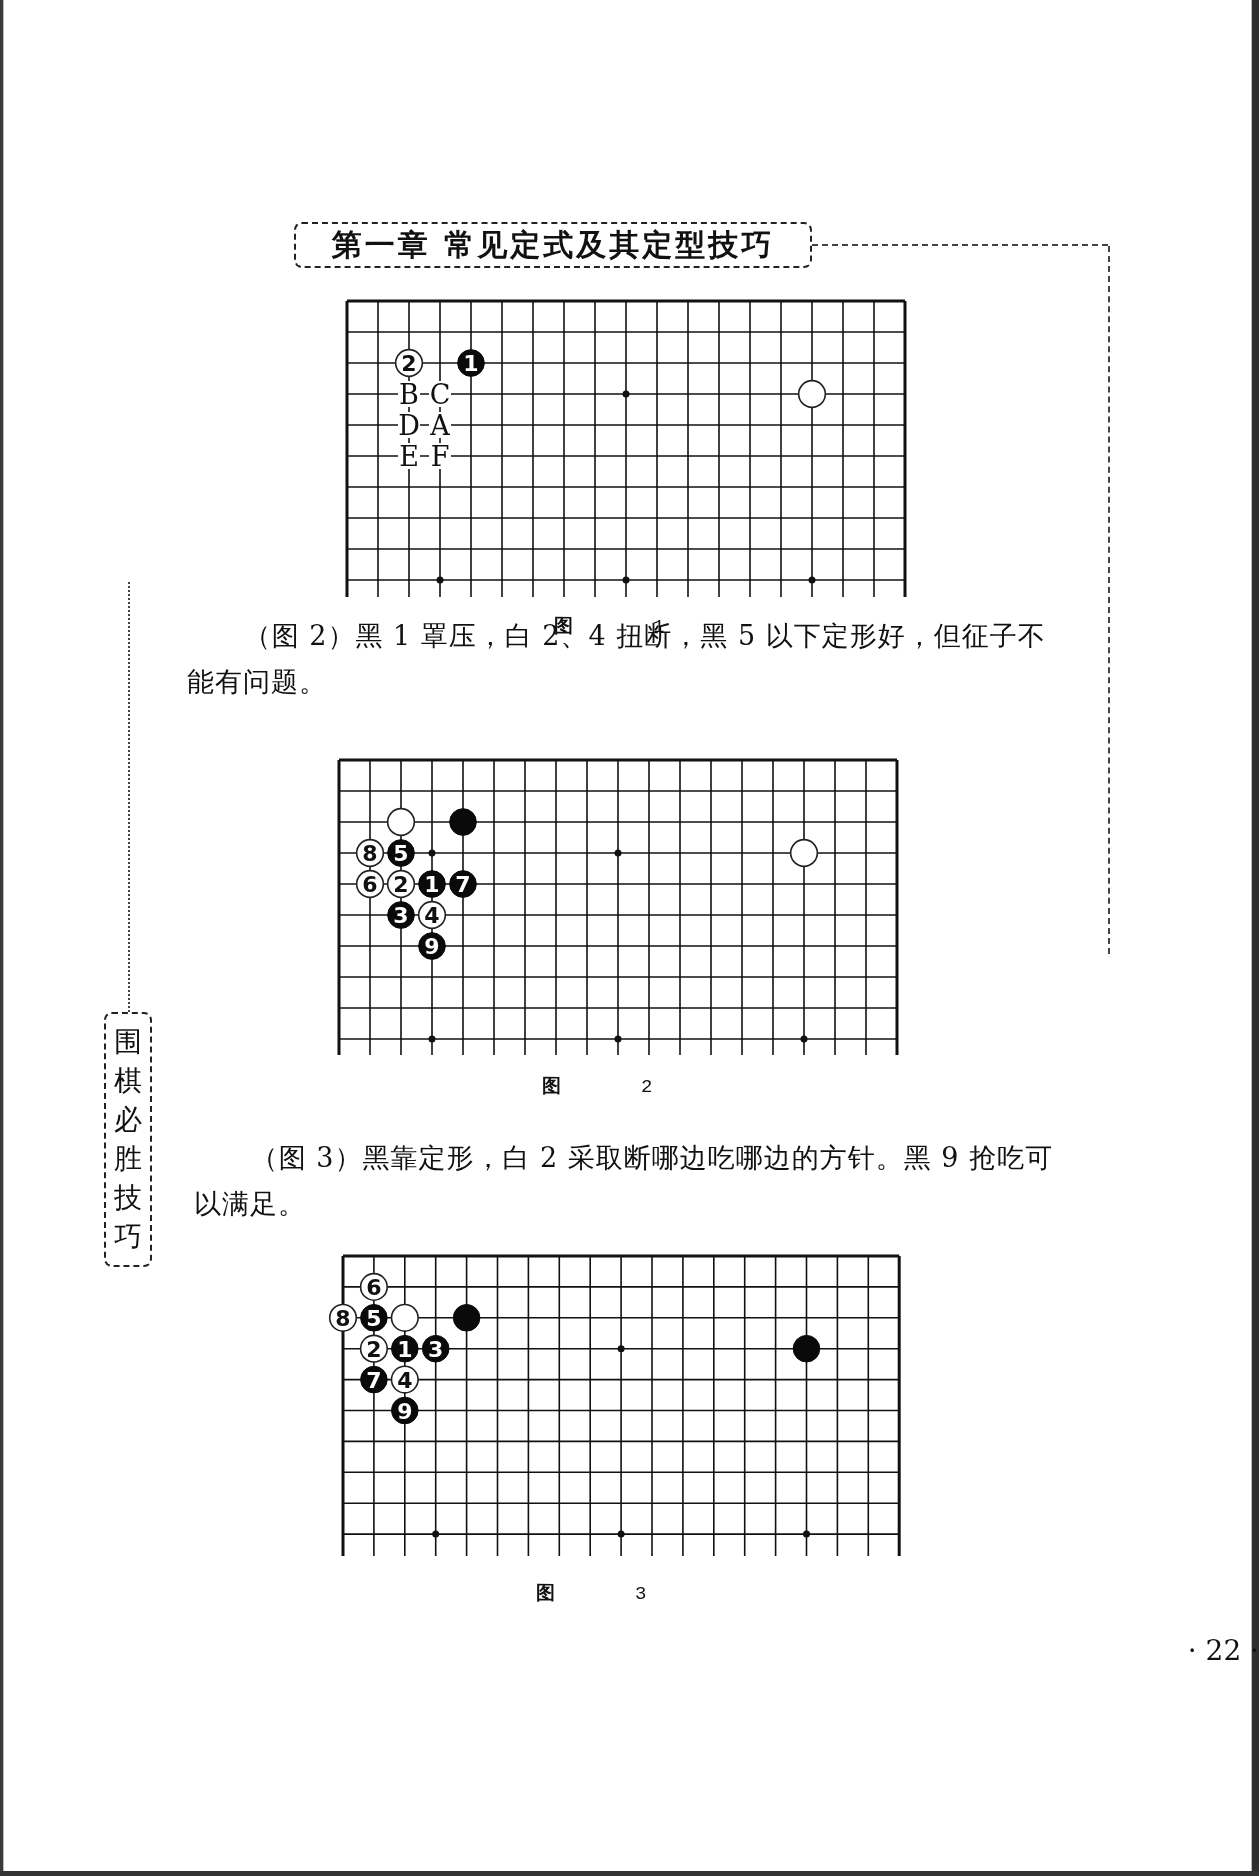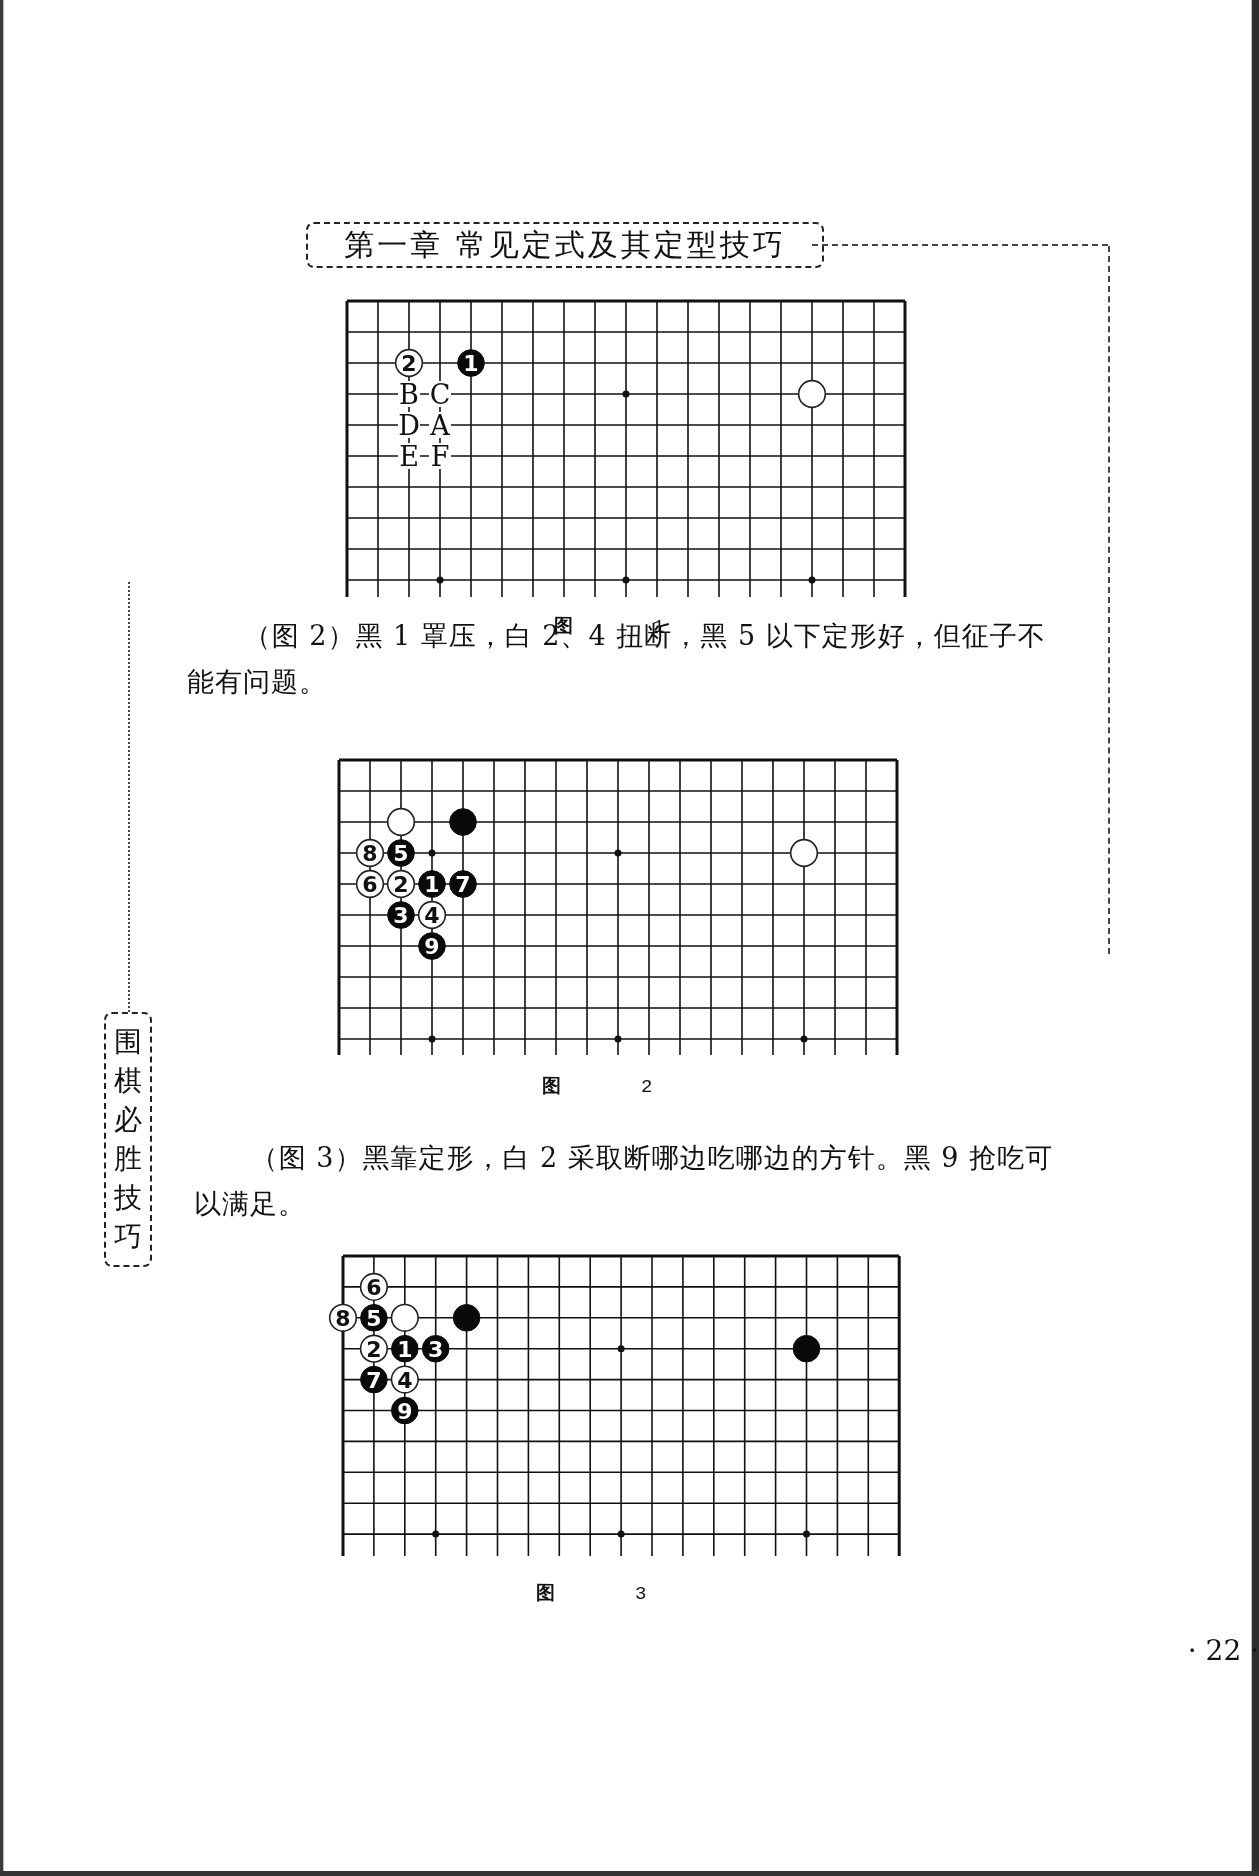--- a/index.html
+++ b/index.html
@@ -9,24 +9,24 @@
     font-family: "DejaVu Serif", "Liberation Serif", serif;
     color: #111;
   }
   .frame-left { position: absolute; left: 0; top: 0; width: 3px; height: 1876px; background: #3a3a3a; }
   .frame-right { position: absolute; left: 1252px; top: 0; width: 7px; height: 1876px; background: #2e2e2e; }
   .frame-bottom { position: absolute; left: 0; top: 1871px; width: 1259px; height: 5px; background: #333; }
   .frame-inner-left { position: absolute; left: 3px; top: 0; width: 1px; height: 1871px; background: #bbb; }
   .frame-inner-right { position: absolute; left: 1251px; top: 0; width: 1px; height: 1871px; background: #bbb; }
 
   .chapter-tab {
-    position: absolute; left: 306px; top: 222px; width: 514px; height: 42px;
+    position: absolute; left: 294px; top: 222px; width: 514px; height: 42px;
     border: 2px dashed #222; border-radius: 8px;
     display: flex; align-items: center; justify-content: center;
-    font-size: 30px; letter-spacing: 3px; white-space: nowrap;
+    font-size: 30px; letter-spacing: 3px; white-space: nowrap; font-weight: bold;
   }
   .dash-h { position: absolute; border-top: 2px dashed #444; height: 0; }
   .dash-v { position: absolute; border-left: 2px dashed #444; width: 0; }
   .dot-v { position: absolute; border-left: 2px dotted #444; width: 0; }
 
   .side-tab {
     position: absolute; left: 104px; top: 1012px; width: 48px; height: 255px;
     border: 2px dashed #222; border-radius: 8px;
     display: flex; flex-direction: column; align-items: center; justify-content: space-around;
     padding: 8px 0; box-sizing: border-box;

